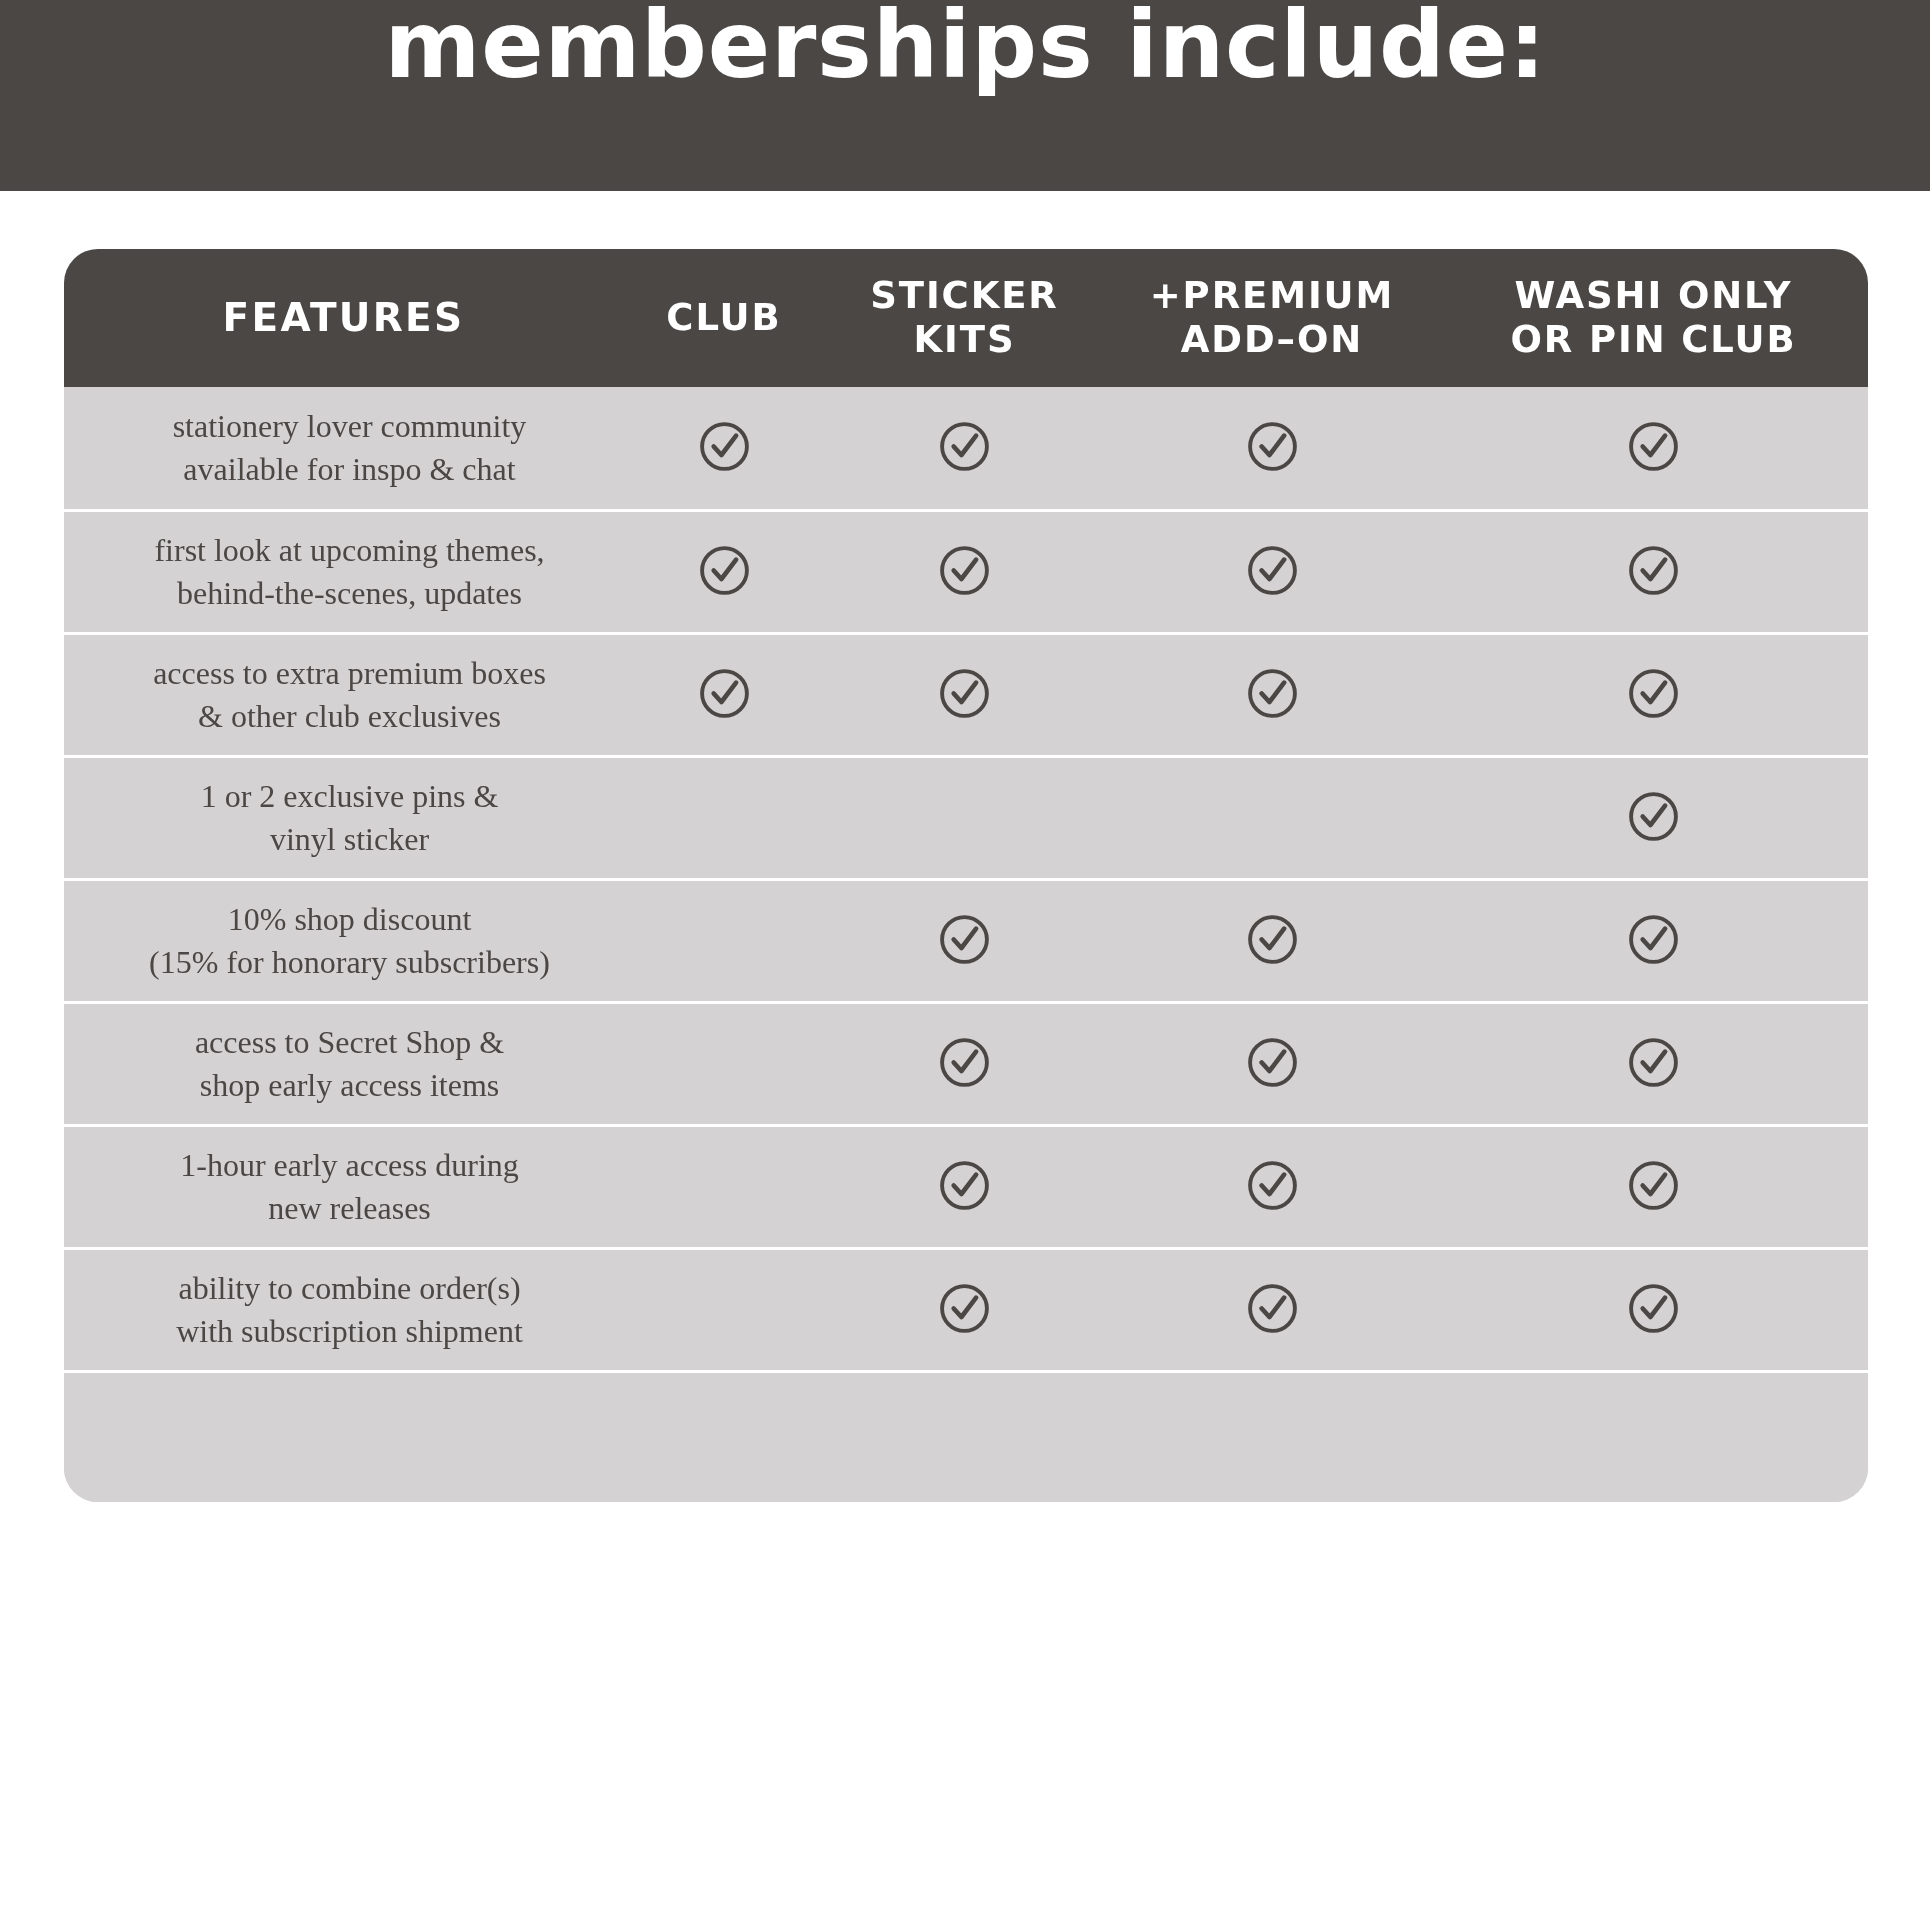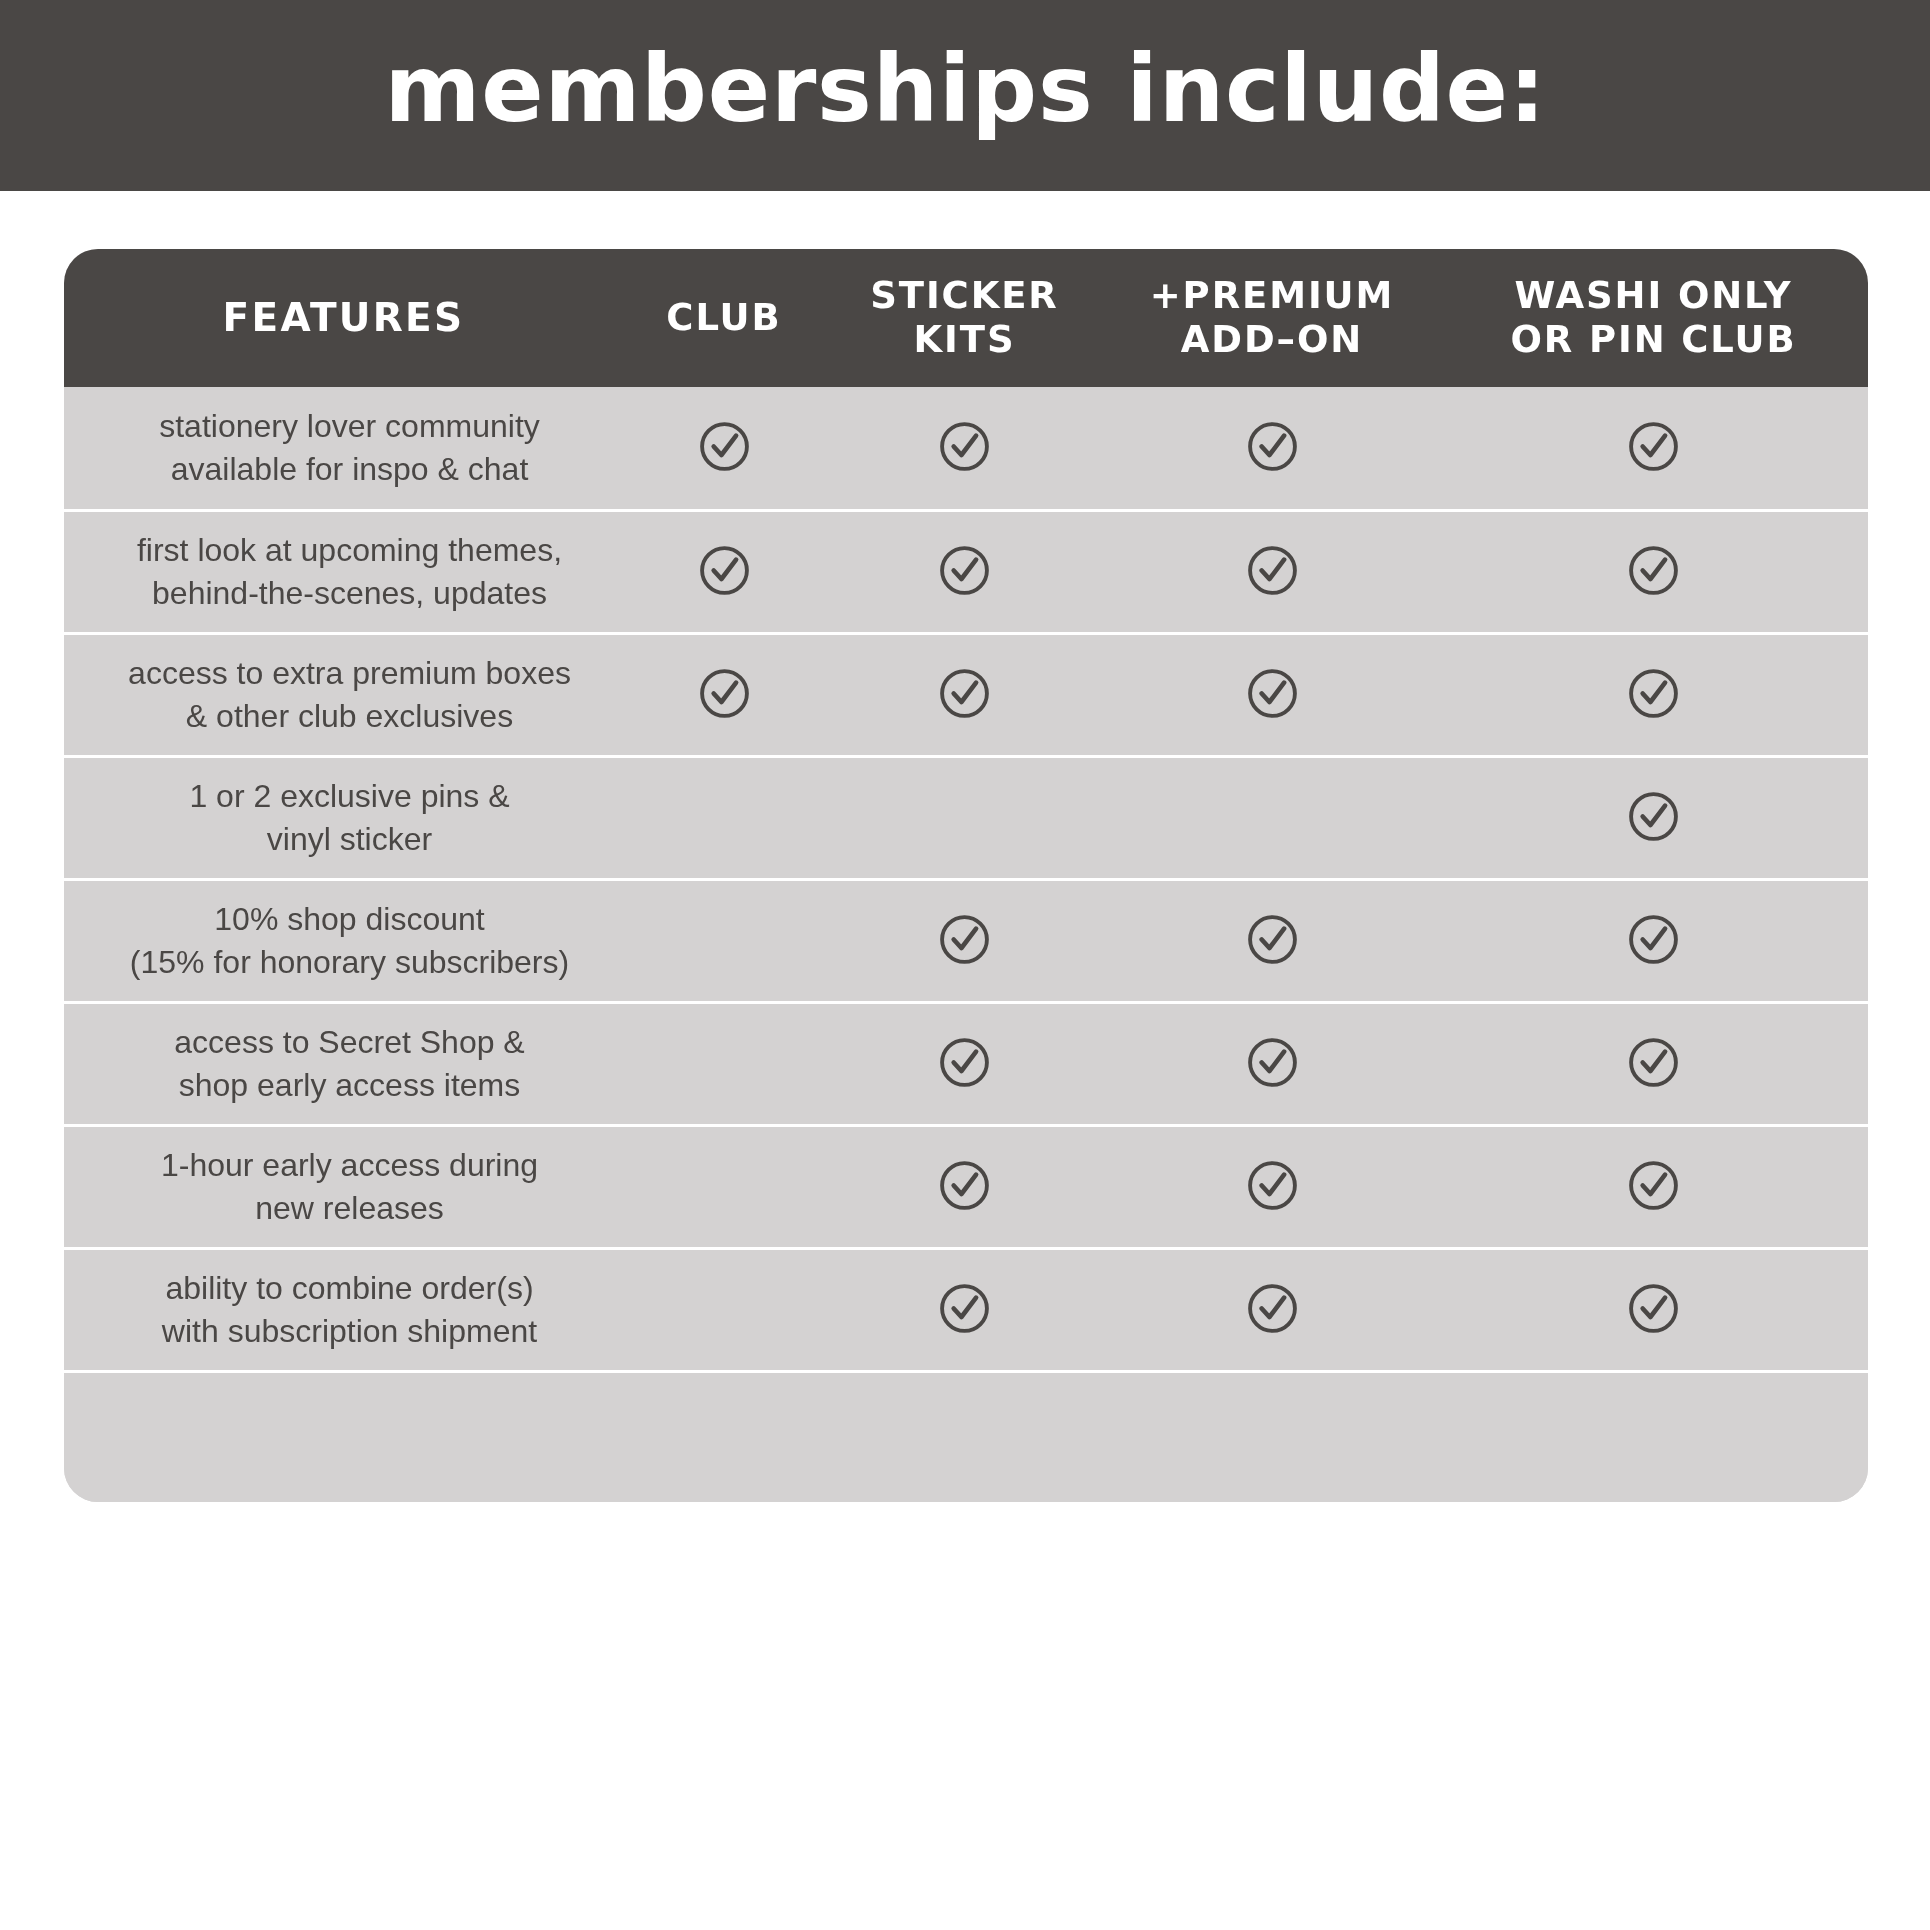--- a/index.html
+++ b/index.html
@@ -12,21 +12,21 @@
     background: #ffffff;
     font-family: "DejaVu Sans", sans-serif;
     overflow: hidden;
   }
 
   .banner {
     width: 1931px;
     height: 191px;
     background: #4a4745;
     display: flex;
-    align-items: center;
+    align-items: flex-start;
     justify-content: center;
     box-sizing: border-box;
   }
   .banner-title {
     color: #ffffff;
     font-family: "DejaVu Sans", sans-serif;
     font-size: 92px;
     font-weight: bold;
     letter-spacing: 0.8px;
     line-height: 1;
@@ -82,21 +82,21 @@
   tbody tr:last-child td {
     border-bottom: none;
     height: 131px;
   }
   tbody td.feature-cell {
     color: #4a4745;
     font-size: 32px;
     line-height: 1.33;
     text-align: center;
     padding: 0 31px 0 43px;
-    font-family: Liberation Sans, sans-serif;
+    font-family: Liberation Serif, serif;
   }
   tbody td.check-cell {
     text-align: center;
   }
 
   .check {
     display: inline-block;
     width: 51px;
     height: 51px;
     position: relative;

